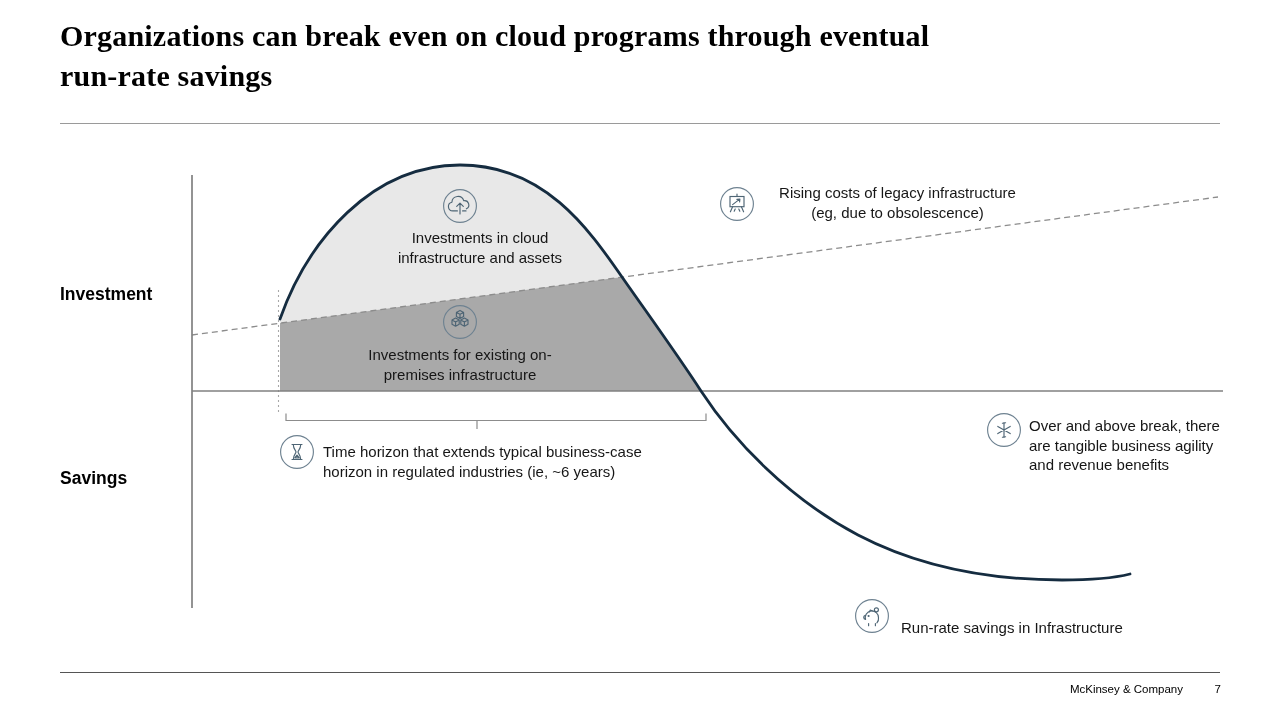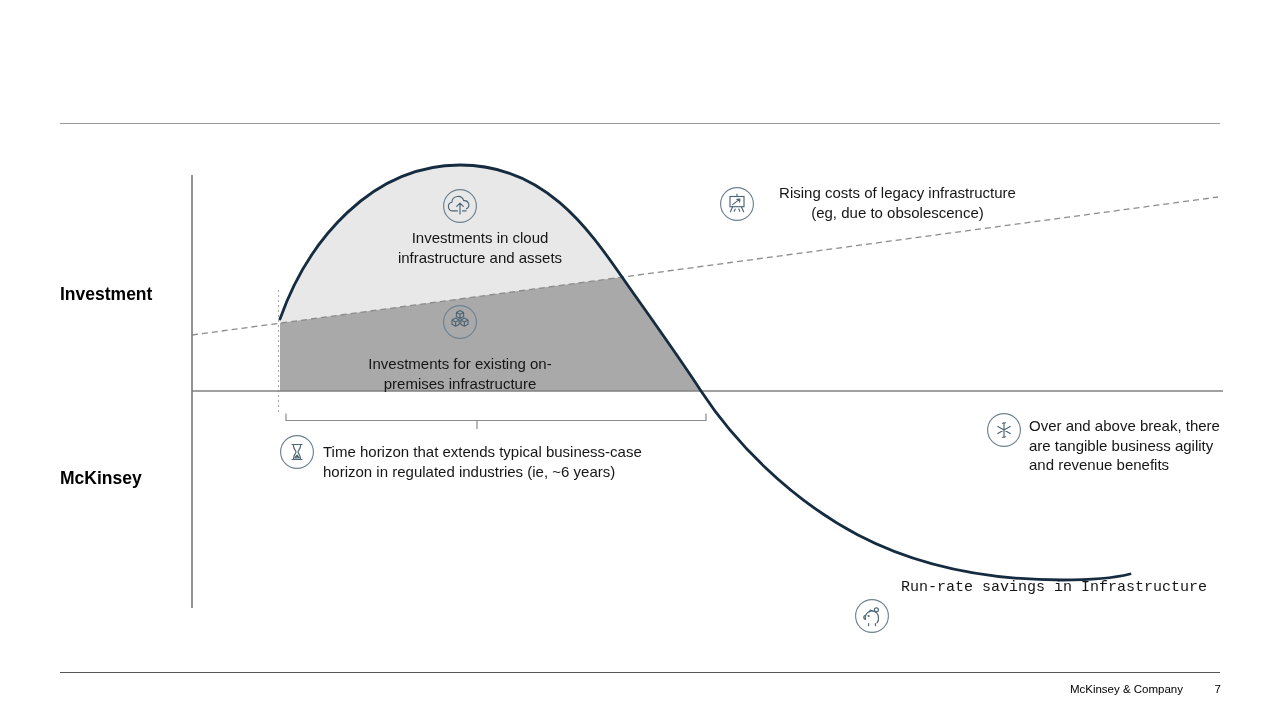--- a/index.html
+++ b/index.html
@@ -19,44 +19,46 @@
   
   .chart-svg{position:absolute;left:0;top:0;}
   
   .axis-label{position:absolute;left:60px;font-size:17.5px;font-weight:bold;color:#000;}
   .axis-label.investment{top:284px;}
   .axis-label.savings{top:468px;}
   
   .ann{position:absolute;font-size:15px;line-height:19.5px;color:#161616;}
   .ann.center{text-align:center;}
   .ann.cloud{left:370px;top:228px;width:220px;}
-  .ann.onprem{left:350px;top:345px;width:220px;margin-top:9px;}
+  .ann.onprem{left:350px;top:345px;width:220px;}
   .ann.rising{left:765px;top:183px;width:265px;}
   .ann.time{left:323px;top:442px;width:352px;}
   .ann.above{left:1029px;top:416px;width:205px;}
-  .ann.runrate{left:901px;top:578px;width:280px;white-space:nowrap;font-family:Liberation Mono, monospace;}
+  .ann.runrate{left:901px;top:618px;width:280px;white-space:nowrap;}
   
   .icn{position:absolute;width:36px;height:36px;}
   .icn svg{display:block;}
   .icn.cloud{left:442px;top:188px;}
   .icn.cubes{left:442px;top:304px;}
   .icn.flipchart{left:719px;top:186px;}
   .icn.hourglass{left:279px;top:434px;}
   .icn.asterisk{left:986px;top:412px;}
   .icn.piggy{left:854px;top:598px;}
   .icn circle.ring{stroke:#6e8291;}
   .icn path,.icn circle,.icn ellipse,.icn line{stroke:#4e6575;stroke-width:1.15;fill:none;stroke-linecap:round;stroke-linejoin:round;}
   
   .footer-brand{position:absolute;top:683px;right:97px;font-size:11.5px;color:#000;padding-left:8px;}
   .footer-page{position:absolute;top:683px;right:59px;font-size:11.5px;color:#000;}
 </style>
 </head>
 <body>
 
 <div class="title">
+  <div>Organizations can break even on cloud programs through eventual</div>
+  <div>run-rate savings</div>
 </div>
 <div class="rule-top"></div>
 
 <svg class="chart-svg" width="1280" height="720" viewBox="0 0 1280 720">
 
   <path d="M 280 319 C 308 240 372 165 460 165 C 544 165 588 228 622 277 L 280 323 Z" fill="#e8e8e8" stroke="none"></path>
 
   <path d="M 280 323 L 622 277 C 650 317 679 357 701 391 L 280 391 Z" fill="#a9a9a9" stroke="none"></path>
 
   <line x1="192" y1="335" x2="1218" y2="197" stroke="#8c8c8c" stroke-width="1.3" stroke-dasharray="6 4"></line>
@@ -68,21 +70,21 @@
   <line x1="192" y1="391" x2="1223" y2="391" stroke="#808080" stroke-width="1.7"></line>
 
   <path d="M 280 319 C 308 240 372 165 460 165 C 544 165 588 228 622 277
            C 650 317 679 357 701 391 C 733 440 788 498 858 535
            C 925 570 1000 580 1062 580 C 1092 580 1114 578 1130 574" fill="none" stroke="#152c40" stroke-width="2.8" stroke-linecap="round"></path>
 
   <path d="M 286 413.5 L 286 420.5 L 706 420.5 L 706 413.5 M 477 420.5 L 477 429" fill="none" stroke="#8c8c8c" stroke-width="1.2"></path>
 </svg>
 
 <div class="axis-label investment">Investment</div>
-<div class="axis-label savings">McKinsey</div>
+<div class="axis-label savings">Savings</div>
 
 <div class="icn cloud">
   <svg width="36" height="36" viewBox="0 0 36 36">
     <circle class="ring" cx="18" cy="18" r="16.4"></circle>
     <path d="M10.8 22.9 a4.4 4.4 0 0 1 -0.9 -8.7 a6.1 6.1 0 0 1 11.9 -1.5 a4.3 4.3 0 0 1 2.6 8.1 M10.8 22.9 h4.6 M20.6 22.9 h3.4"></path>
     <path d="M18 26 V15.2 M14.7 18.4 L18 15.1 L21.3 18.4"></path>
   </svg>
 </div>
 <div class="icn cubes">
   <svg width="36" height="36" viewBox="0 0 36 36">

